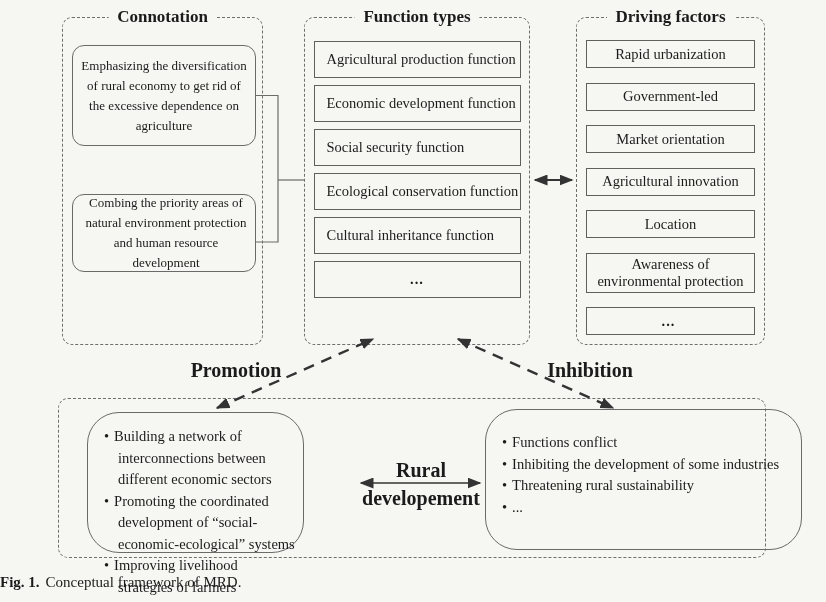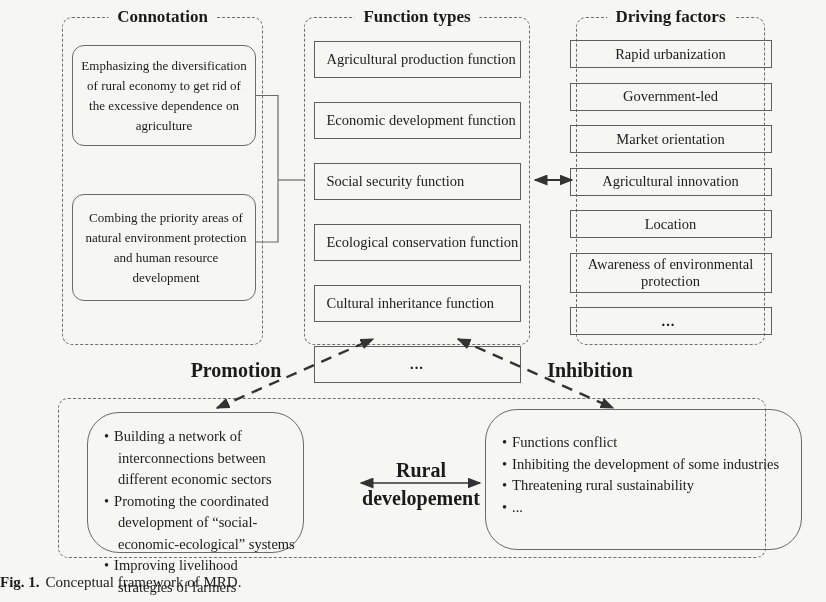--- a/index.html
+++ b/index.html
@@ -30,24 +30,24 @@
     position:absolute;border:1.1px solid #6a6a6a;border-radius:12px;
     box-sizing:border-box;display:flex;align-items:center;justify-content:center;
     text-align:center;font-size:13px;line-height:20px;padding:4px 8px;
   }
   
   .stack{position:absolute;left:0;right:0;display:flex;flex-direction:column;align-items:center;}
   .item{
     border:1px solid var(--boxborder);box-sizing:border-box;background:transparent;
     display:flex;align-items:center;font-size:14.5px;line-height:17px;
   }
-  .fstack{top:23px;gap:24px;}
+  .fstack{top:23px;gap:7px;}
   .fstack .item{width:207px;height:37px;padding-left:12px;justify-content:flex-start;}
   .dstack{top:22px;gap:14.5px;}
-  .dstack .item{width:202px;min-height:28px;justify-content:center;text-align:center;padding:2px 4px;}
+  .dstack .item{width:169px;min-height:28px;justify-content:center;text-align:center;padding:2px 4px;}
   .item.ellipsis{justify-content:center;font-weight:bold;padding-left:0;letter-spacing:1px;}
   
   .bigbox{
     position:absolute;border:1.1px solid #6a6a6a;border-radius:32px;
     box-sizing:border-box;padding:13px 8px 0 16px;font-size:14.5px;line-height:21.5px;
   }
   .bullet-item{padding-left:14px;text-indent:-14px;}
   .bullet-dot{margin-right:5px;}
   .flowlabel{
     position:absolute;font-weight:bold;font-size:20px;text-align:center;white-space:nowrap;
@@ -61,21 +61,21 @@
 </head>
 <body>
 
 <div id="stage">
 
   <div class="section" style="left:62px;top:17px;width:201px;height:328px;">
     <div class="legend">Connotation</div>
     <div class="rbox" style="left:9px;top:27px;width:184px;height:101px;">
       <span>Emphasizing the diversification of rural economy to get rid of the excessive dependence on agriculture</span>
     </div>
-    <div class="rbox" style="left:9px;top:176px;width:184px;height:107px;padding-left:12px;">
+    <div class="rbox" style="left:9px;top:176px;width:184px;height:78px;padding-left:12px;">
       <span>Combing the priority areas of natural environment protection and human resource development</span>
     </div>
   </div>
 
   <div class="section" style="left:304px;top:17px;width:226px;height:328px;">
     <div class="legend">Function types</div>
     <div class="stack fstack">
       <div class="item">Agricultural production function</div>
       <div class="item">Economic development function</div>
       <div class="item">Social security function</div>

